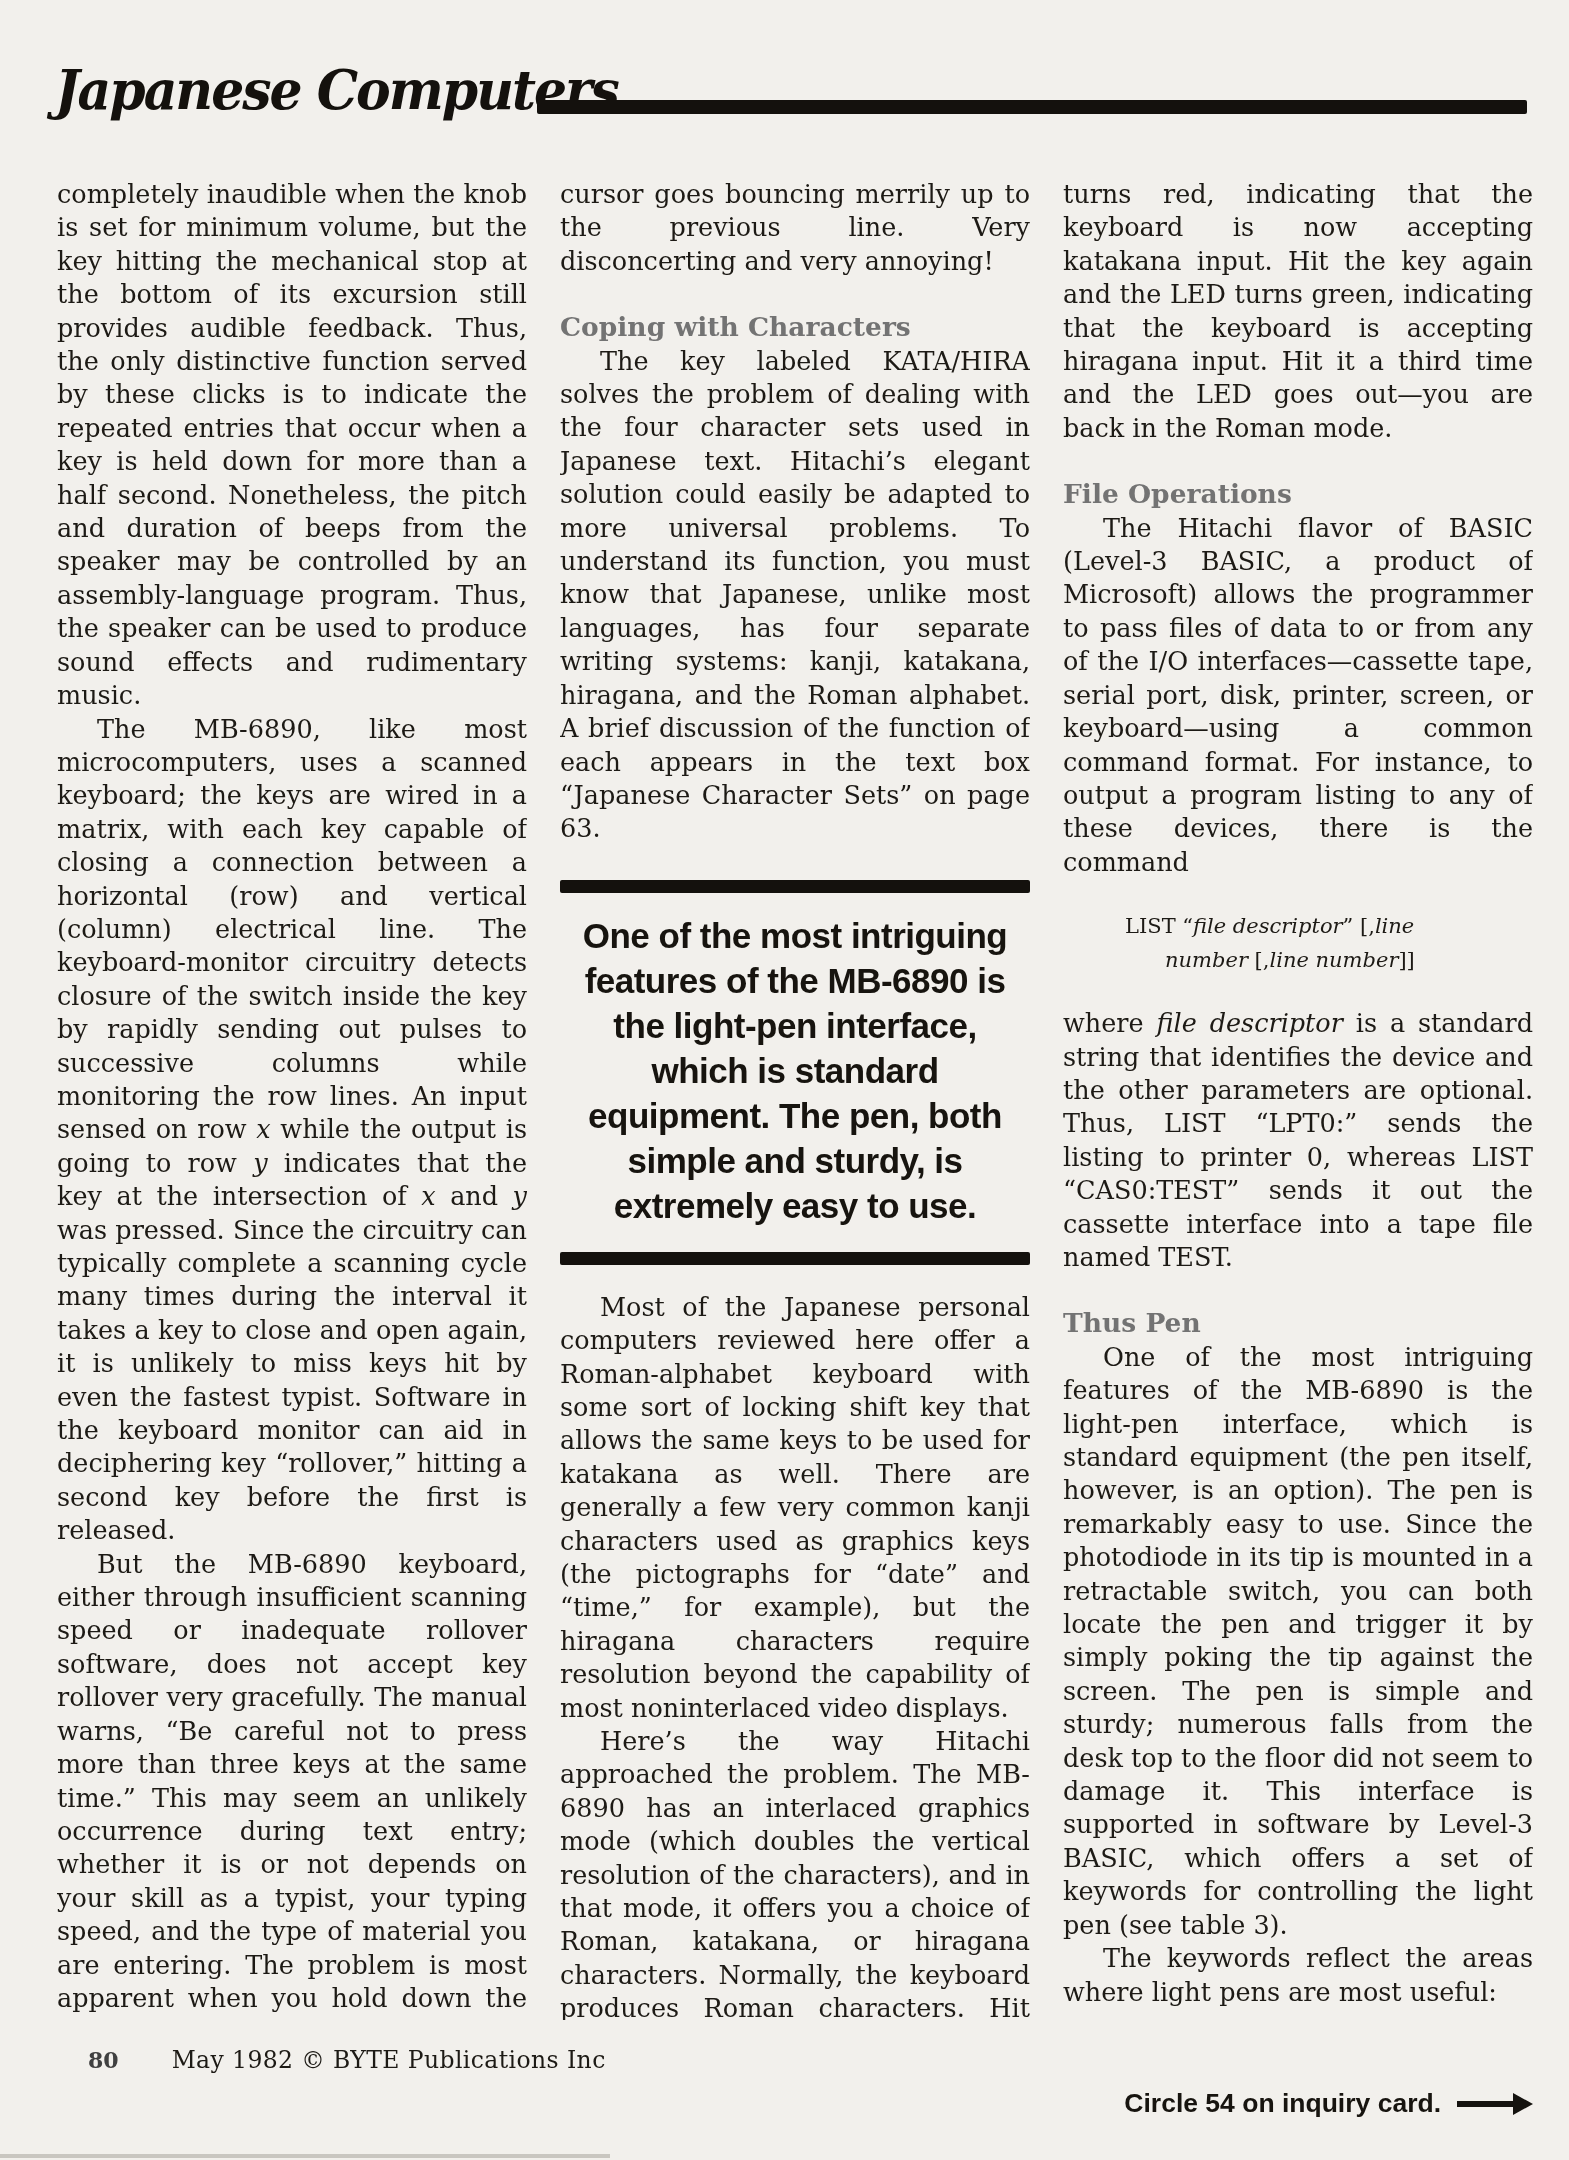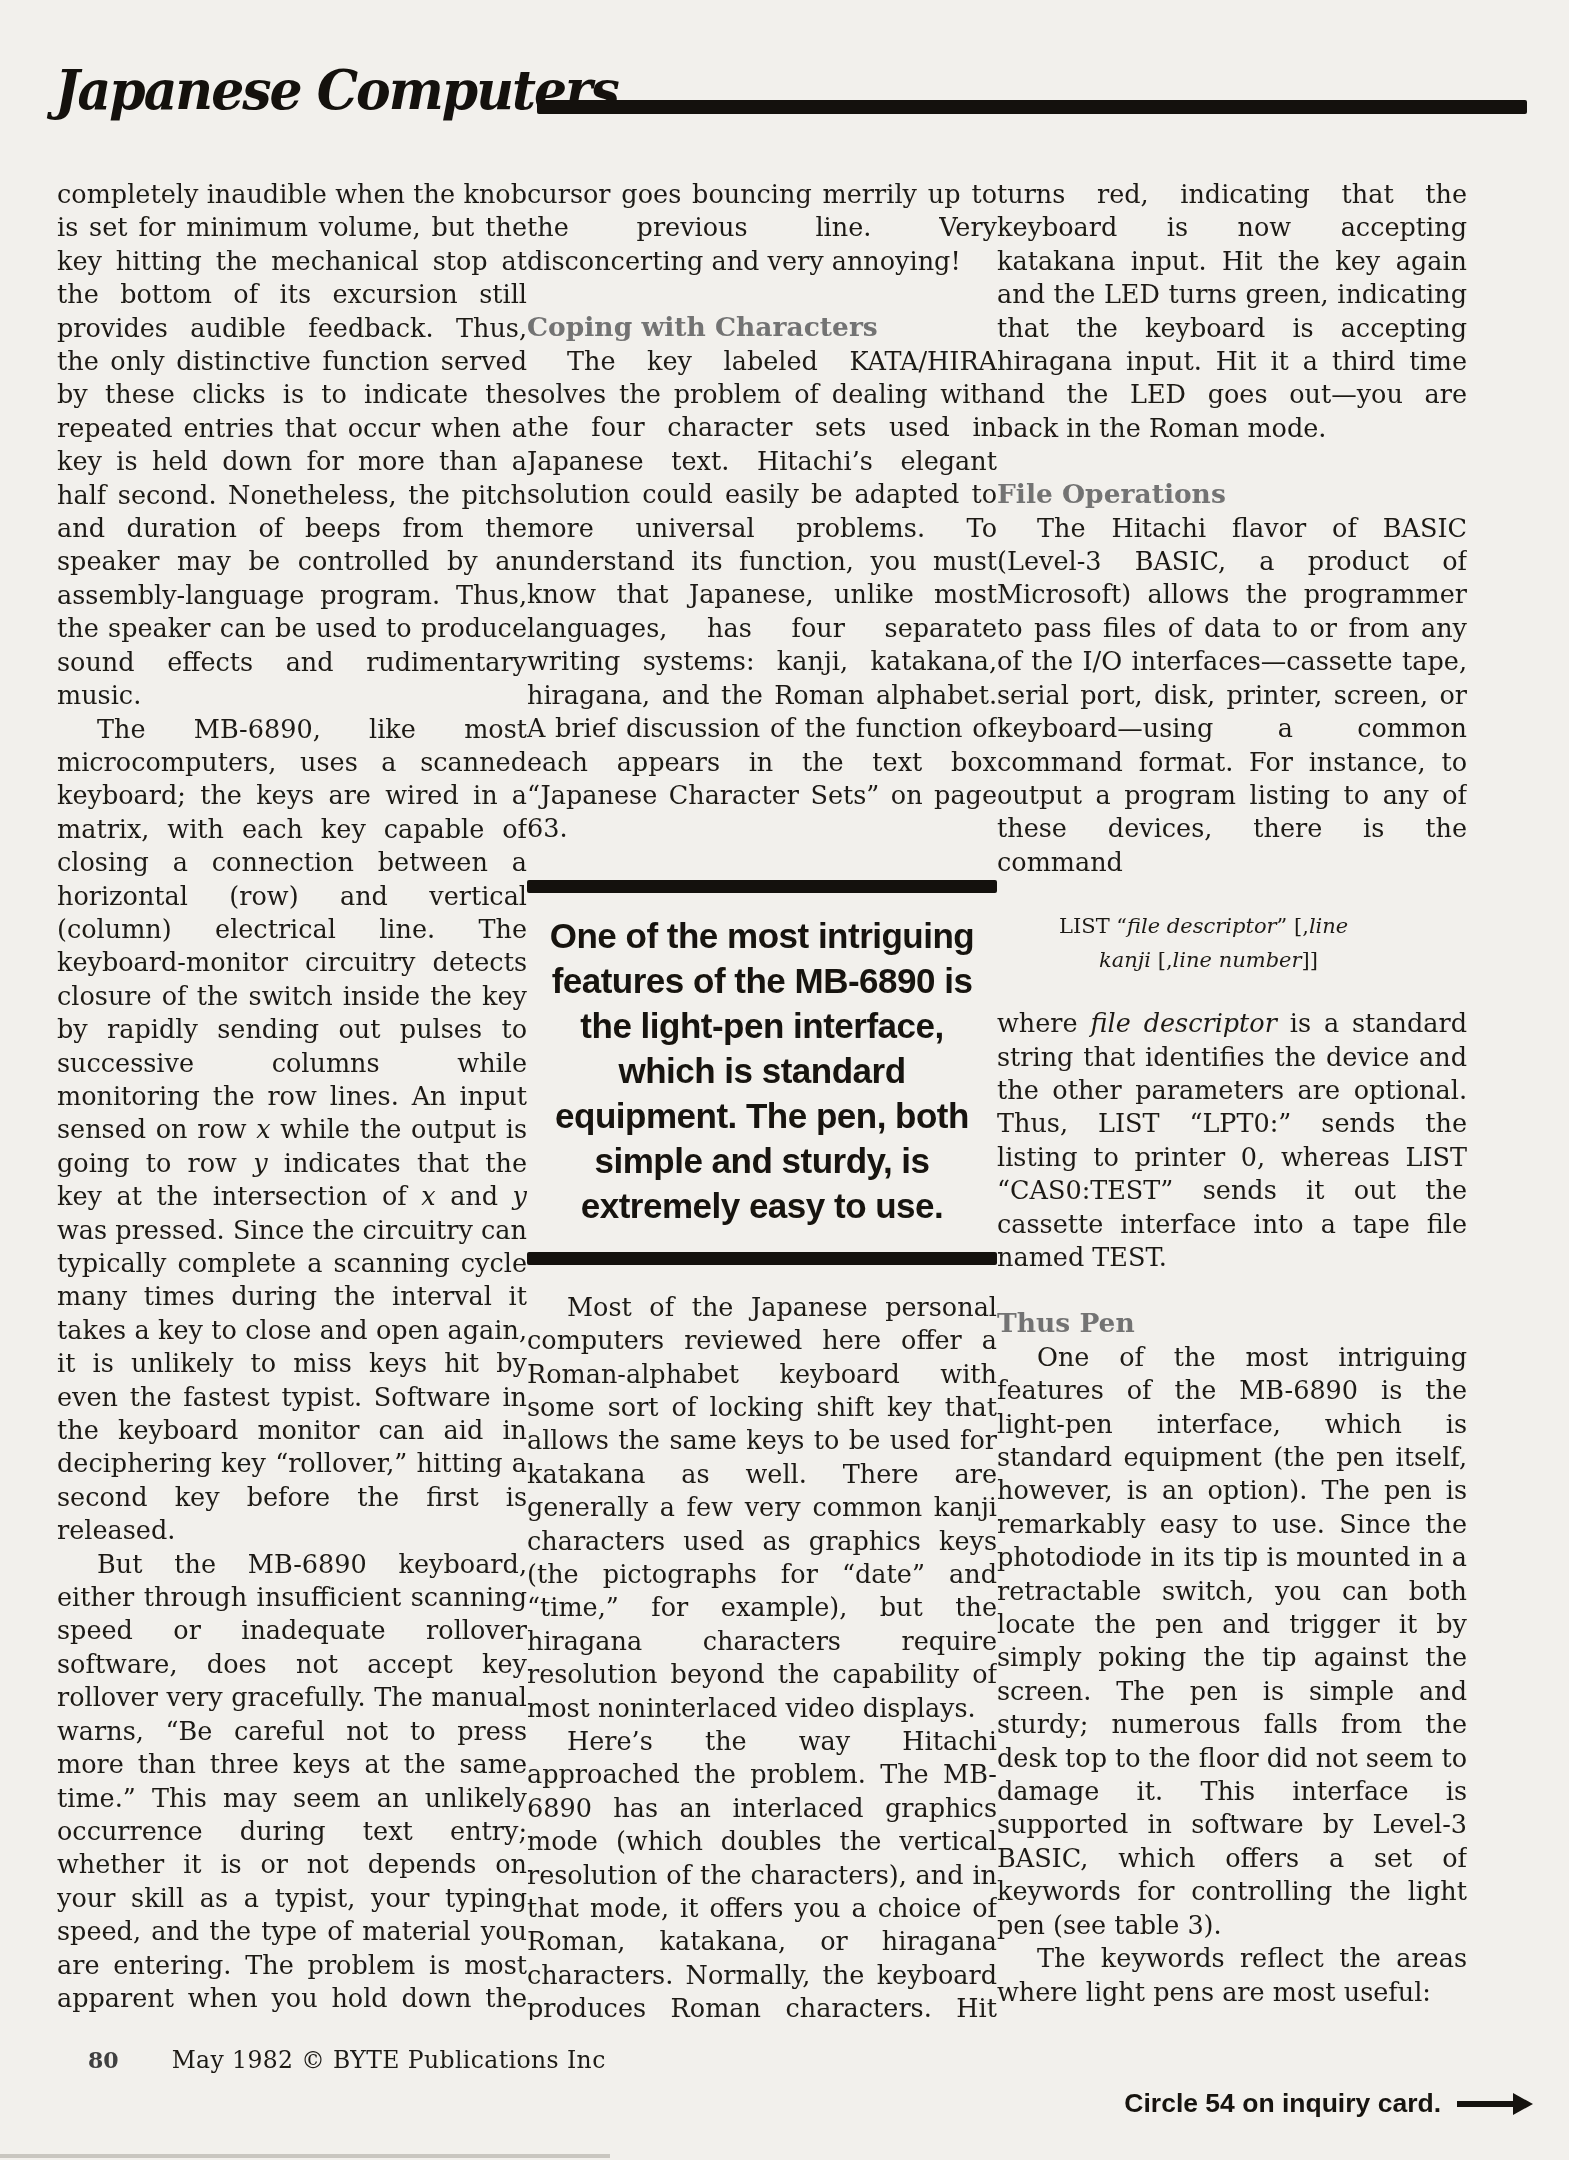--- a/index.html
+++ b/index.html
@@ -27,21 +27,21 @@
     white-space:nowrap;
   }
   .header-rule{
     position:absolute;left:537px;top:100px;width:990px;height:14px;
     background:#14110d;border-radius:2px;
   }
 
   
   .columns{
     position:absolute;left:57px;top:178px;width:1476px;
-    display:flex;
+    display:flex;gap:33px;
   }
   .col{width:470px;height:1842px;overflow:hidden;}
 
   p.body{
     margin:0;
     font-size:25.5px;line-height:33.4px;
     text-align:justify;
     text-justify:inter-word;
     hyphens:none;
   }
@@ -115,21 +115,21 @@
       <div class="pq-rule"></div>
     </div>
     <p class="body indent">Most of the Japanese personal computers reviewed here offer a Roman-alphabet keyboard with some sort of locking shift key that allows the same keys to be used for katakana as well. There are generally a few very common kanji characters used as graphics keys (the pictographs for “date” and “time,” for example), but the hiragana characters require resolution beyond the capability of most noninterlaced video displays.</p>
     <p class="body indent">Here’s the way Hitachi approached the problem. The MB-6890 has an interlaced graphics mode (which doubles the vertical resolution of the characters), and in that mode, it offers you a choice of Roman, katakana, or hiragana characters. Normally, the keyboard produces Roman characters. Hit the KATA/HIRA key once and an LED beside it</p>
   </div>
 
   <div class="col">
     <p class="body">turns red, indicating that the keyboard is now accepting katakana input. Hit the key again and the LED turns green, indicating that the keyboard is accepting hiragana input. Hit it a third time and the LED goes out—you are back in the Roman mode.</p>
     <h3 class="subhead">File Operations</h3>
     <p class="body indent">The Hitachi flavor of BASIC (Level-3 BASIC, a product of Microsoft) allows the programmer to pass files of data to or from any of the I/O interfaces—cassette tape, serial port, disk, printer, screen, or keyboard—using a common command format. For instance, to output a program listing to any of these devices, there is the command</p>
-    <div class="codeblock"><span>LIST “</span><span class="it">file descriptor</span><span>” [,</span><span class="it">line</span><br><span>&nbsp;&nbsp;&nbsp;&nbsp;&nbsp;&nbsp;</span><span class="it">kanji</span><span> [,</span><span class="it">line number</span><span>]]</span></div>
+    <div class="codeblock"><span>LIST “</span><span class="it">file descriptor</span><span>” [,</span><span class="it">line</span><br><span>&nbsp;&nbsp;&nbsp;&nbsp;&nbsp;&nbsp;</span><span class="it">number</span><span> [,</span><span class="it">line number</span><span>]]</span></div>
     <p class="body"><span>where </span><span class="it">file descriptor</span><span> is a standard string that identifies the device and the other parameters are optional. Thus, LIST “LPT0:” sends the listing to printer 0, whereas LIST “CAS0:TEST” sends it out the cassette interface into a tape file named TEST.</span></p>
     <h3 class="subhead">Thus Pen</h3>
     <p class="body indent">One of the most intriguing features of the MB-6890 is the light-pen interface, which is standard equipment (the pen itself, however, is an option). The pen is remarkably easy to use. Since the photodiode in its tip is mounted in a retractable switch, you can both locate the pen and trigger it by simply poking the tip against the screen. The pen is simple and sturdy; numerous falls from the desk top to the floor did not seem to damage it. This interface is supported in software by Level-3 BASIC, which offers a set of keywords for controlling the light pen (see table 3).</p>
     <p class="body indent">The keywords reflect the areas where light pens are most useful:</p>
 
   </div>
 
 </div>
 
 <div class="footer-left">

